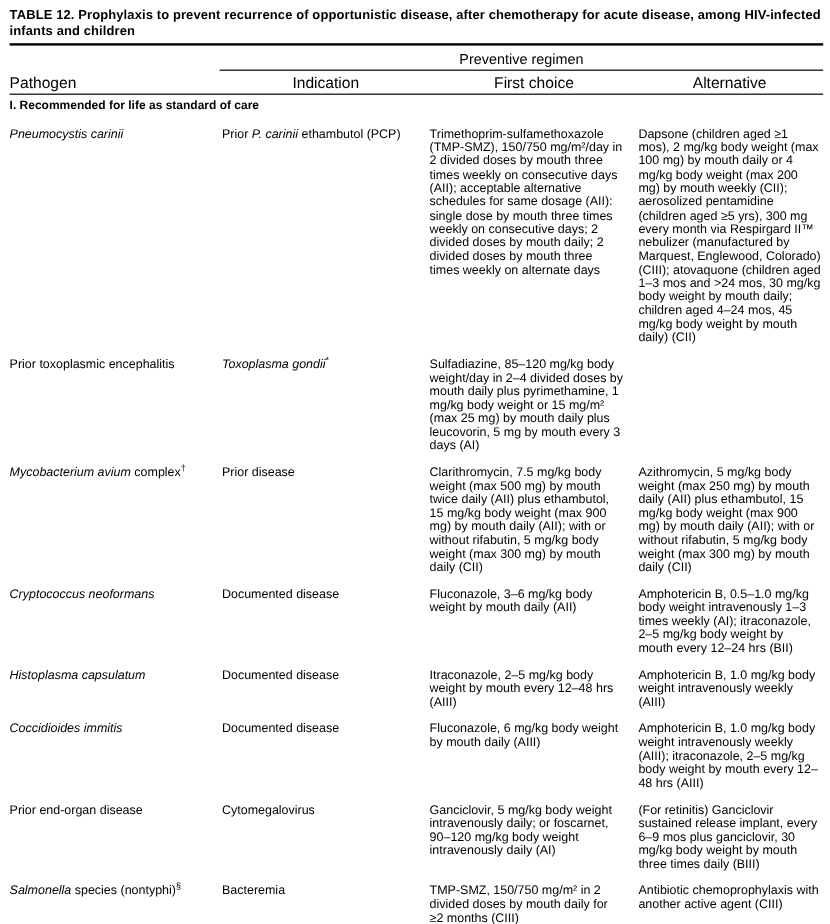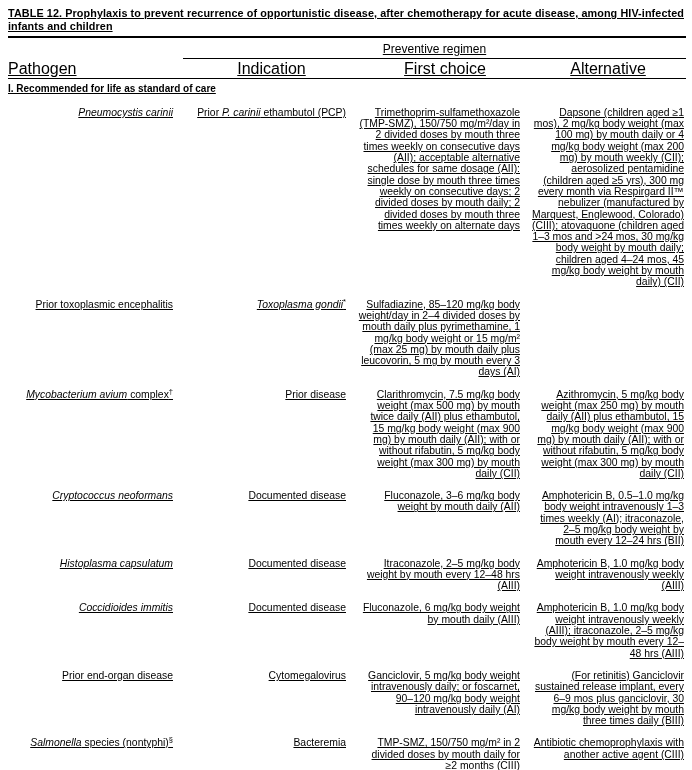--- a/index.html
+++ b/index.html
@@ -11,21 +11,20 @@
     width: 692px;
     height: 770px;
     overflow: hidden;
     font-family: "Liberation Sans", sans-serif;
     color: #000000;
     -webkit-font-smoothing: antialiased;
   }
   .page {
     padding: 7px 6px 0 8px;
     width: 678px;
-    text-decoration: underline;
   }
   .title {
     font-size: 10.8px;
     font-weight: bold;
     line-height: 12.5px;
     letter-spacing: 0.1px;
   }
   .rule-thick {
     border: none;
     border-top: 2px solid #000;
@@ -36,21 +35,21 @@
     text-align: center;
     font-size: 12px;
     line-height: 11.3px;
     padding: 6px 0 3px 0;
     border-bottom: 1px solid #000;
   }
   .col-heads {
     display: grid;
     grid-template-columns: 177px 173px 174px 152px;
     align-items: end;
-    font-size: 16px;
+    font-size: 13px;
     line-height: 11.3px;
     padding: 4px 0 3px 0;
     border-bottom: 1.5px solid #000;
   }
   .col-heads .c {
     text-align: center;
   }
   .col-heads .l {
     text-align: left;
   }
@@ -63,21 +62,20 @@
   }
   .trow {
     display: grid;
     grid-template-columns: 177px 173px 174px 152px;
     font-size: 10.4px;
     line-height: 11.3px;
     margin-bottom: 11px;
   }
   .cell {
     padding-right: 12px;
-    text-align: right;
   }
   .cell.last {
     padding-right: 0;
   }
   .it {
     font-style: italic;
   }
   sup {
     font-size: 7.5px;
     line-height: 0;

